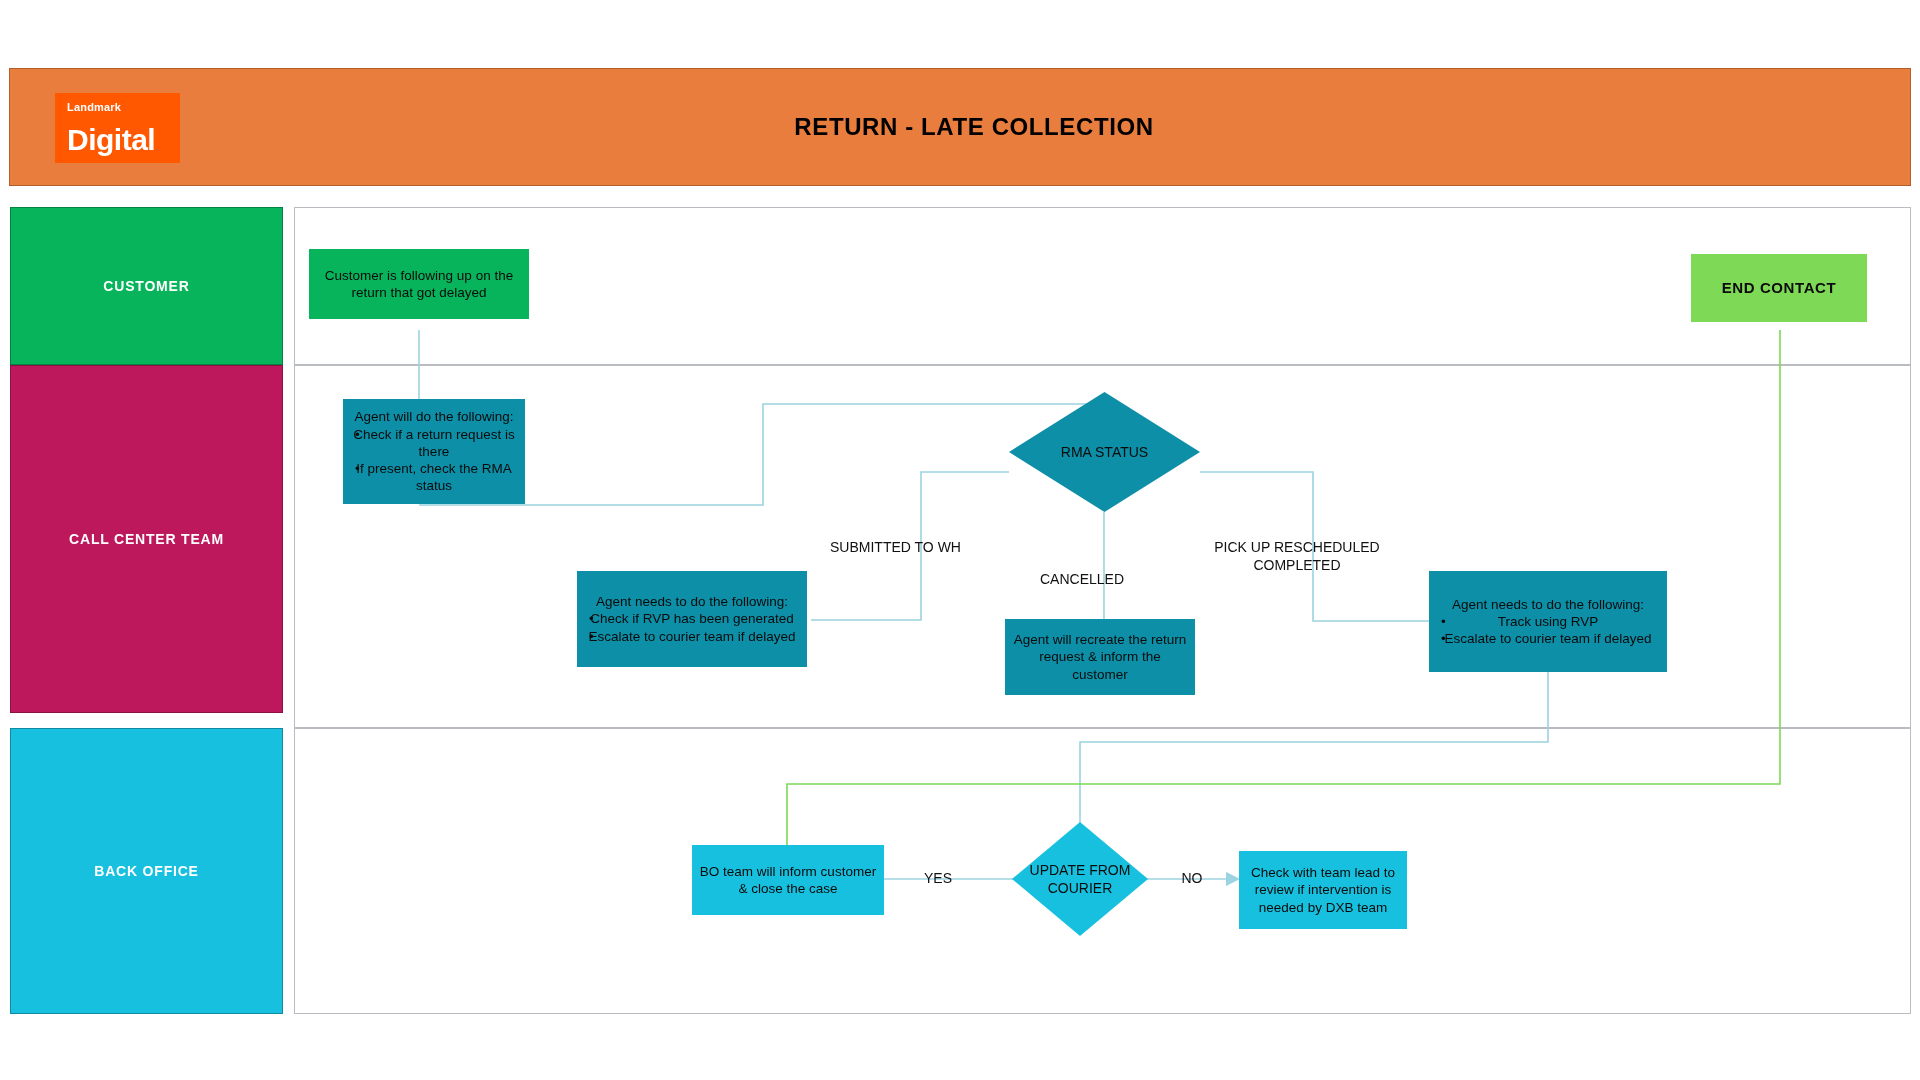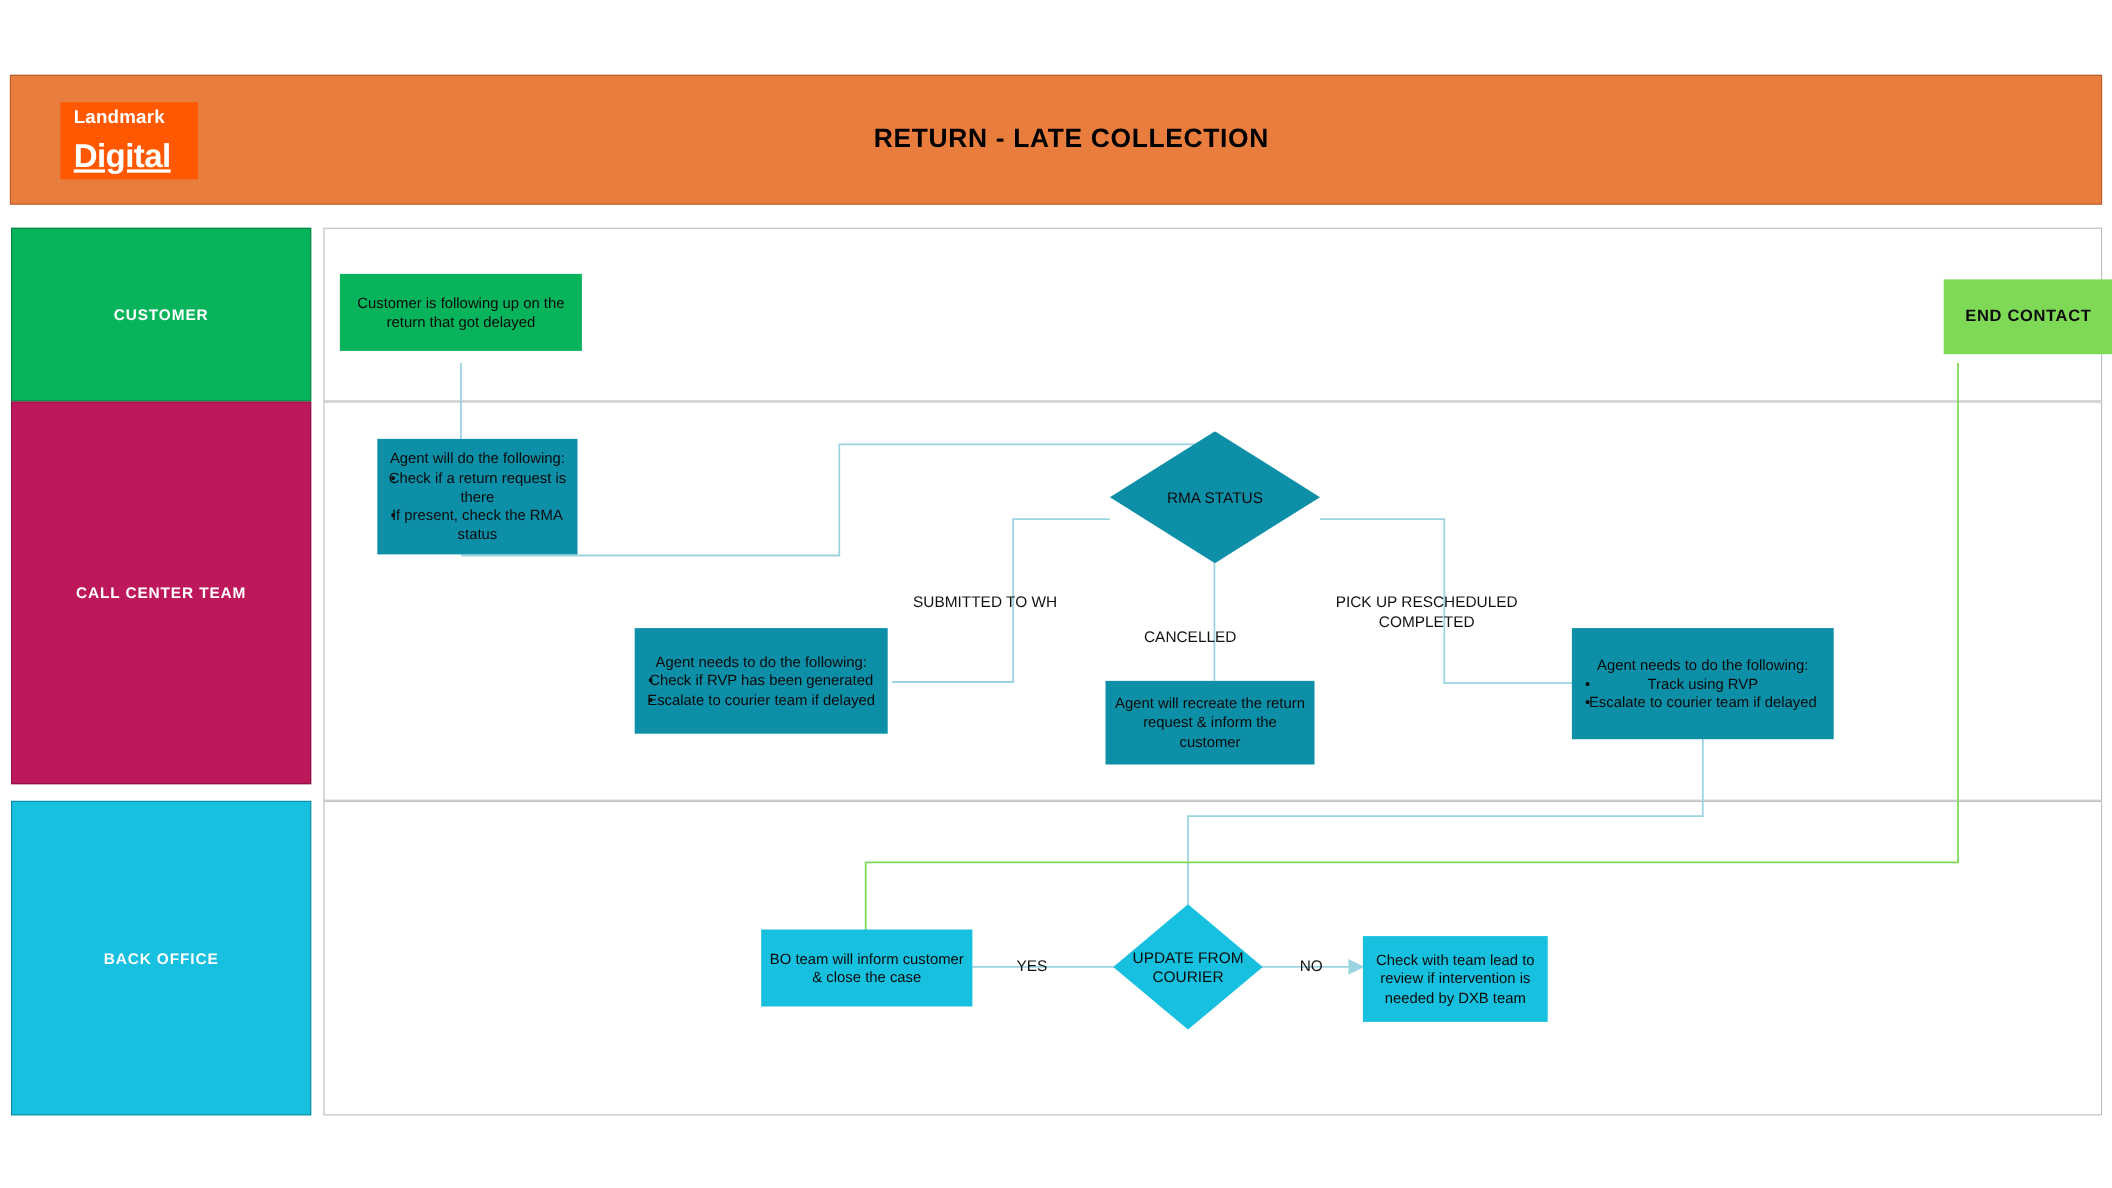--- a/index.html
+++ b/index.html
@@ -8,22 +8,22 @@
   
   #header-bar{
     position:absolute;left:9px;top:68px;width:1902px;height:118px;
     background:#e87d3e;border:1px solid #b35f2c;box-sizing:border-box;
   }
   #logo-box{
     position:absolute;left:45px;top:24px;width:125px;height:70px;
     background:#ff5800;box-sizing:border-box;
     display:flex;flex-direction:column;justify-content:center;padding-left:12px;
   }
-  #logo-line1{color:#fff;font-size:17px;font-weight:600;letter-spacing:.2px;line-height:1.1;}
-  #logo-line2{color:#fff;font-size:30px;font-weight:700;letter-spacing:-.5px;line-height:1;margin-top:12px;text-decoration:underline;}
+  #logo-line1{color:#fff;font-size:11px;font-weight:600;letter-spacing:.2px;line-height:1.1;}
+  #logo-line2{color:#fff;font-size:30px;font-weight:700;letter-spacing:-.5px;line-height:1;margin-top:12px;}
   #header-title{
     position:absolute;left:0;top:0;width:100%;height:100%;
     display:flex;align-items:center;justify-content:center;
     color:#000000;font-size:24px;font-weight:700;letter-spacing:.6px;padding-left:14px;
   }
 
   
   .lane-label{
     position:absolute;left:10px;box-sizing:border-box;
     border:1px solid rgba(0,0,0,.28);
@@ -127,21 +127,21 @@
 
   <g fill="none" stroke="#7ed957" stroke-width="1.6">
     <path d="M787,855 L787,784 L1780,784 L1780,330"></path>
   </g>
 </svg>
 
 <div class="node proc green" style="left:309px;top:249px;width:220px;height:70px;">
   <span class="inner">Customer is following up on the return that got delayed</span>
 </div>
 
-<div class="node proc lightgreen strong" style="left:1767px;top:254px;width:154px;height:68px;">
+<div class="node proc lightgreen strong" style="left:1691px;top:254px;width:176px;height:68px;">
   <span class="inner">END CONTACT</span>
 </div>
 
 <div class="node proc teal" style="left:329px;top:399px;width:182px;height:105px;margin-left:14px;">
   <div class="inner">
     <div>Agent will do the following:</div>
     <ul class="blist">
       <li><span class="bul">•</span><span>Check if a return request is there</span></li>
       <li><span class="bul">•</span><span>If present, check the RMA status</span></li>
     </ul>

